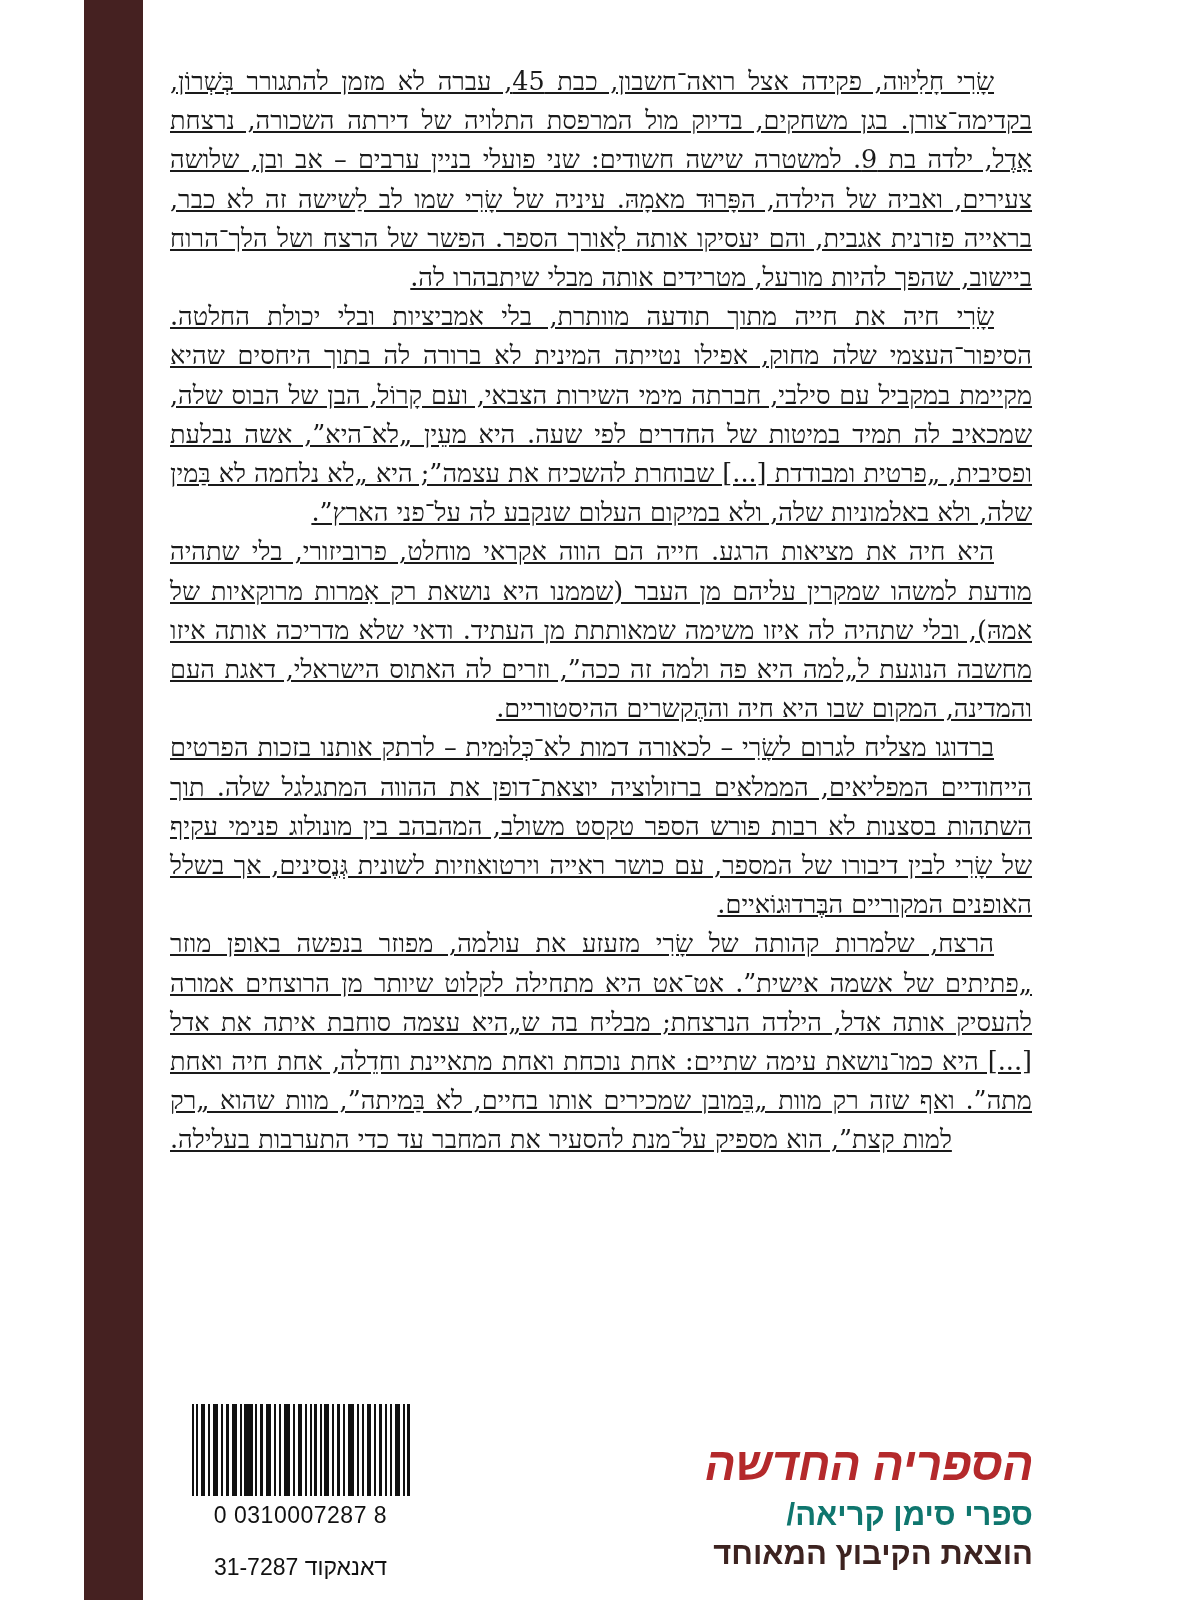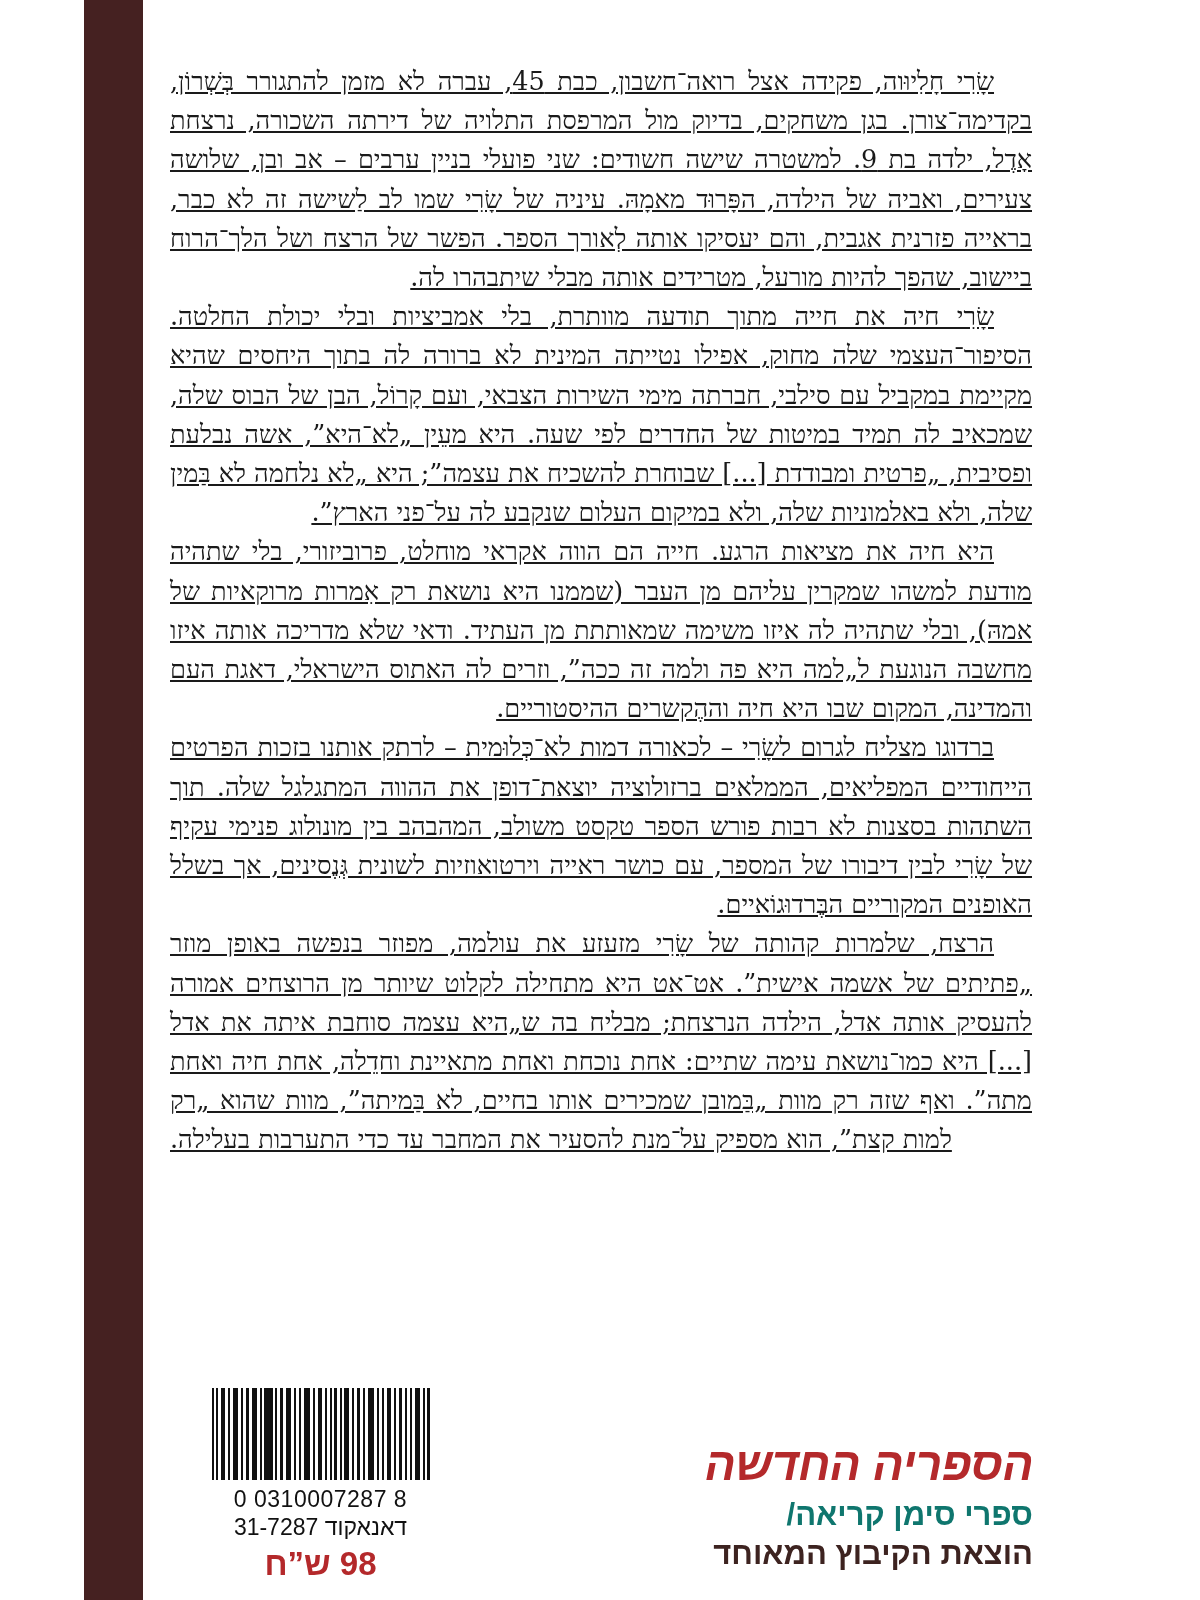--- a/index.html
+++ b/index.html
@@ -55,21 +55,21 @@
     position: absolute;
     left: 143px;
     right: 0;
     bottom: 0;
     height: 300px;
   }
 
   
   #barcode-block {
     position: absolute;
-    left: 60px;
+    left: 40px;
     bottom: 18px;
     width: 235px;
     text-align: center;
     direction: ltr;
   }
   #barcode-bars {
     height: 92px;
     width: 218px;
     margin: 0 auto 6px auto;
     display: block;
@@ -83,21 +83,21 @@
     white-space: nowrap;
   }
   #danacode-row {
     direction: rtl;
     font-family: "Liberation Sans", "DejaVu Sans", sans-serif;
     font-size: 23px;
     color: #111;
     line-height: 1.25;
     white-space: nowrap;
   }
-  #danacode-row .num { direction: ltr; display: inline-block; }
+  #danacode-row .num { direction: ltr; display: inline-block; margin-top: 24px; }
   #price {
     margin-top: 4px;
     direction: rtl;
     font-family: "Liberation Sans", "DejaVu Sans", sans-serif;
     font-weight: bold;
     font-size: 33px;
     color: #B4292B;
     line-height: 1.1;
     white-space: nowrap;
   }
@@ -202,21 +202,20 @@
       <rect x="198" y="0" width="2" height="92" fill="#111"></rect>
       <rect x="203" y="0" width="5" height="92" fill="#111"></rect>
       <rect x="211" y="0" width="2" height="92" fill="#111"></rect>
       <rect x="215" y="0" width="3" height="92" fill="#111"></rect>
     </svg>
     <div id="barcode-digits">0 0310007287 8</div>
     <div id="danacode-row">
       <span>דאנאקוד</span>
       <span class="num">31-7287</span>
     </div>
-    <div id="price">98 ש”ח</div>
   </div>
 
   <div id="publisher-block">
     <div id="pub-title">הספריה החדשה</div>
     <div id="pub-line1">ספרי סימן קריאה/</div>
     <div id="pub-line2">הוצאת הקיבוץ המאוחד</div>
   </div>
 
 </div>
 

